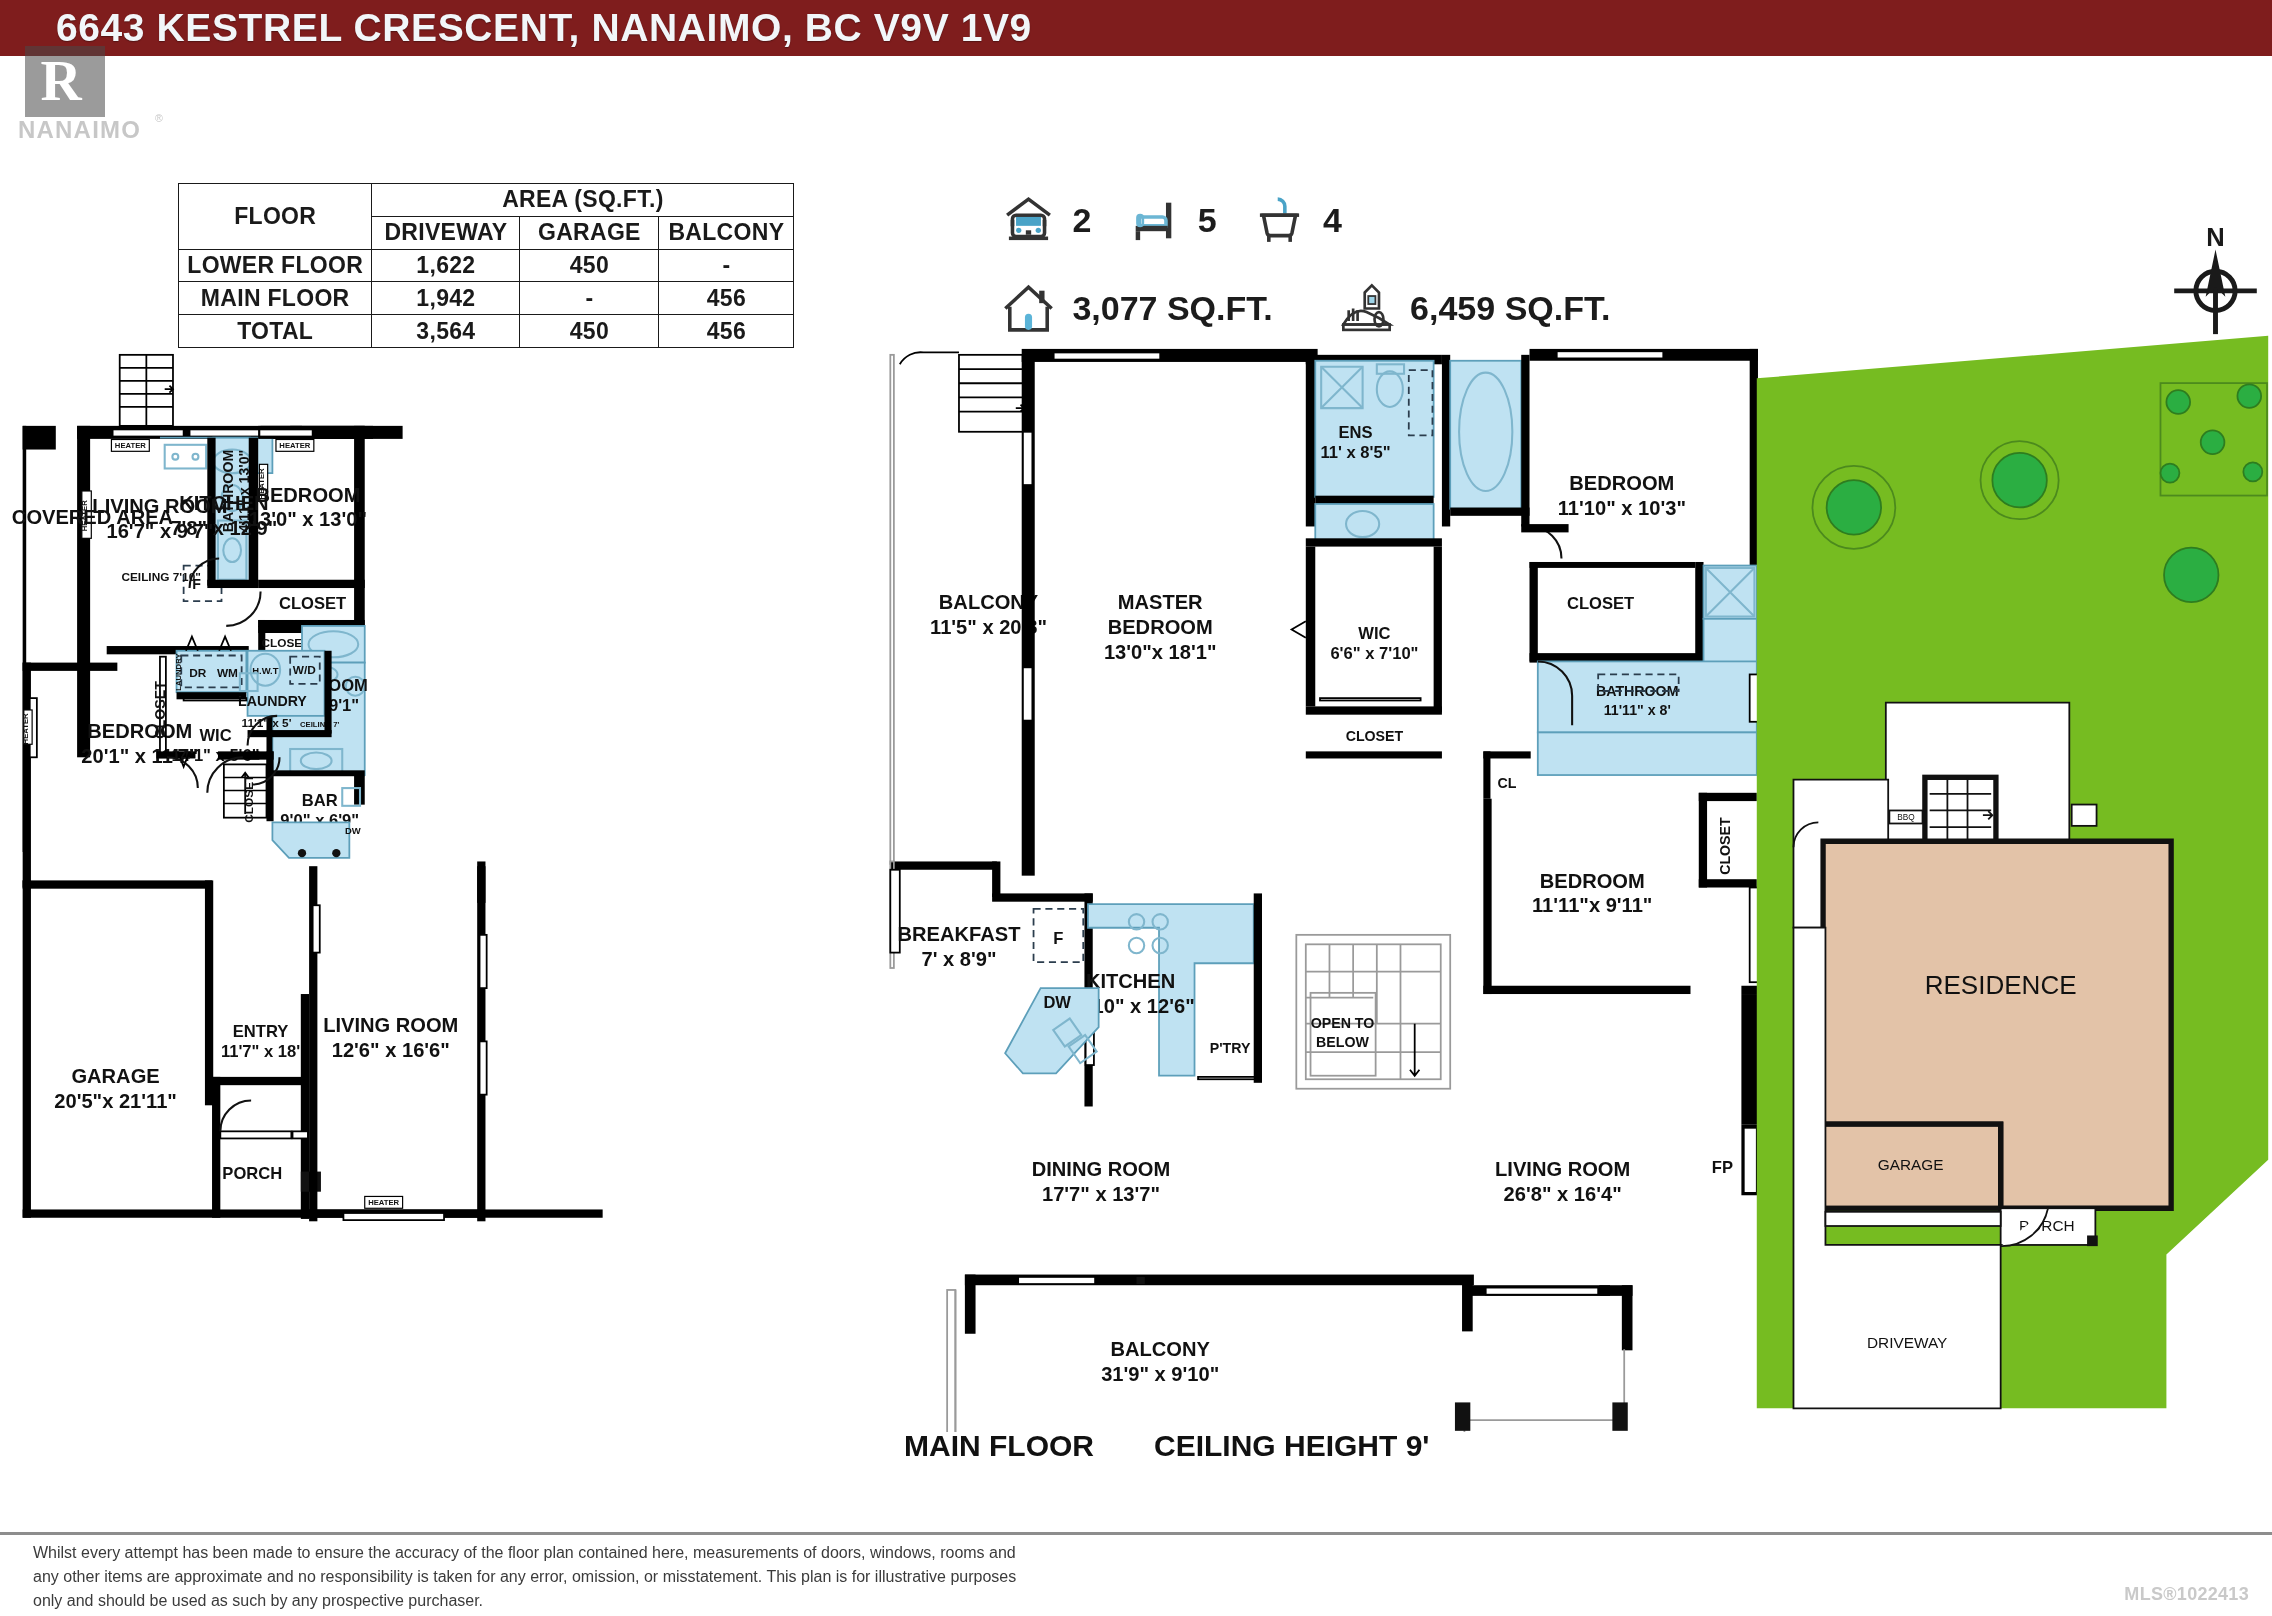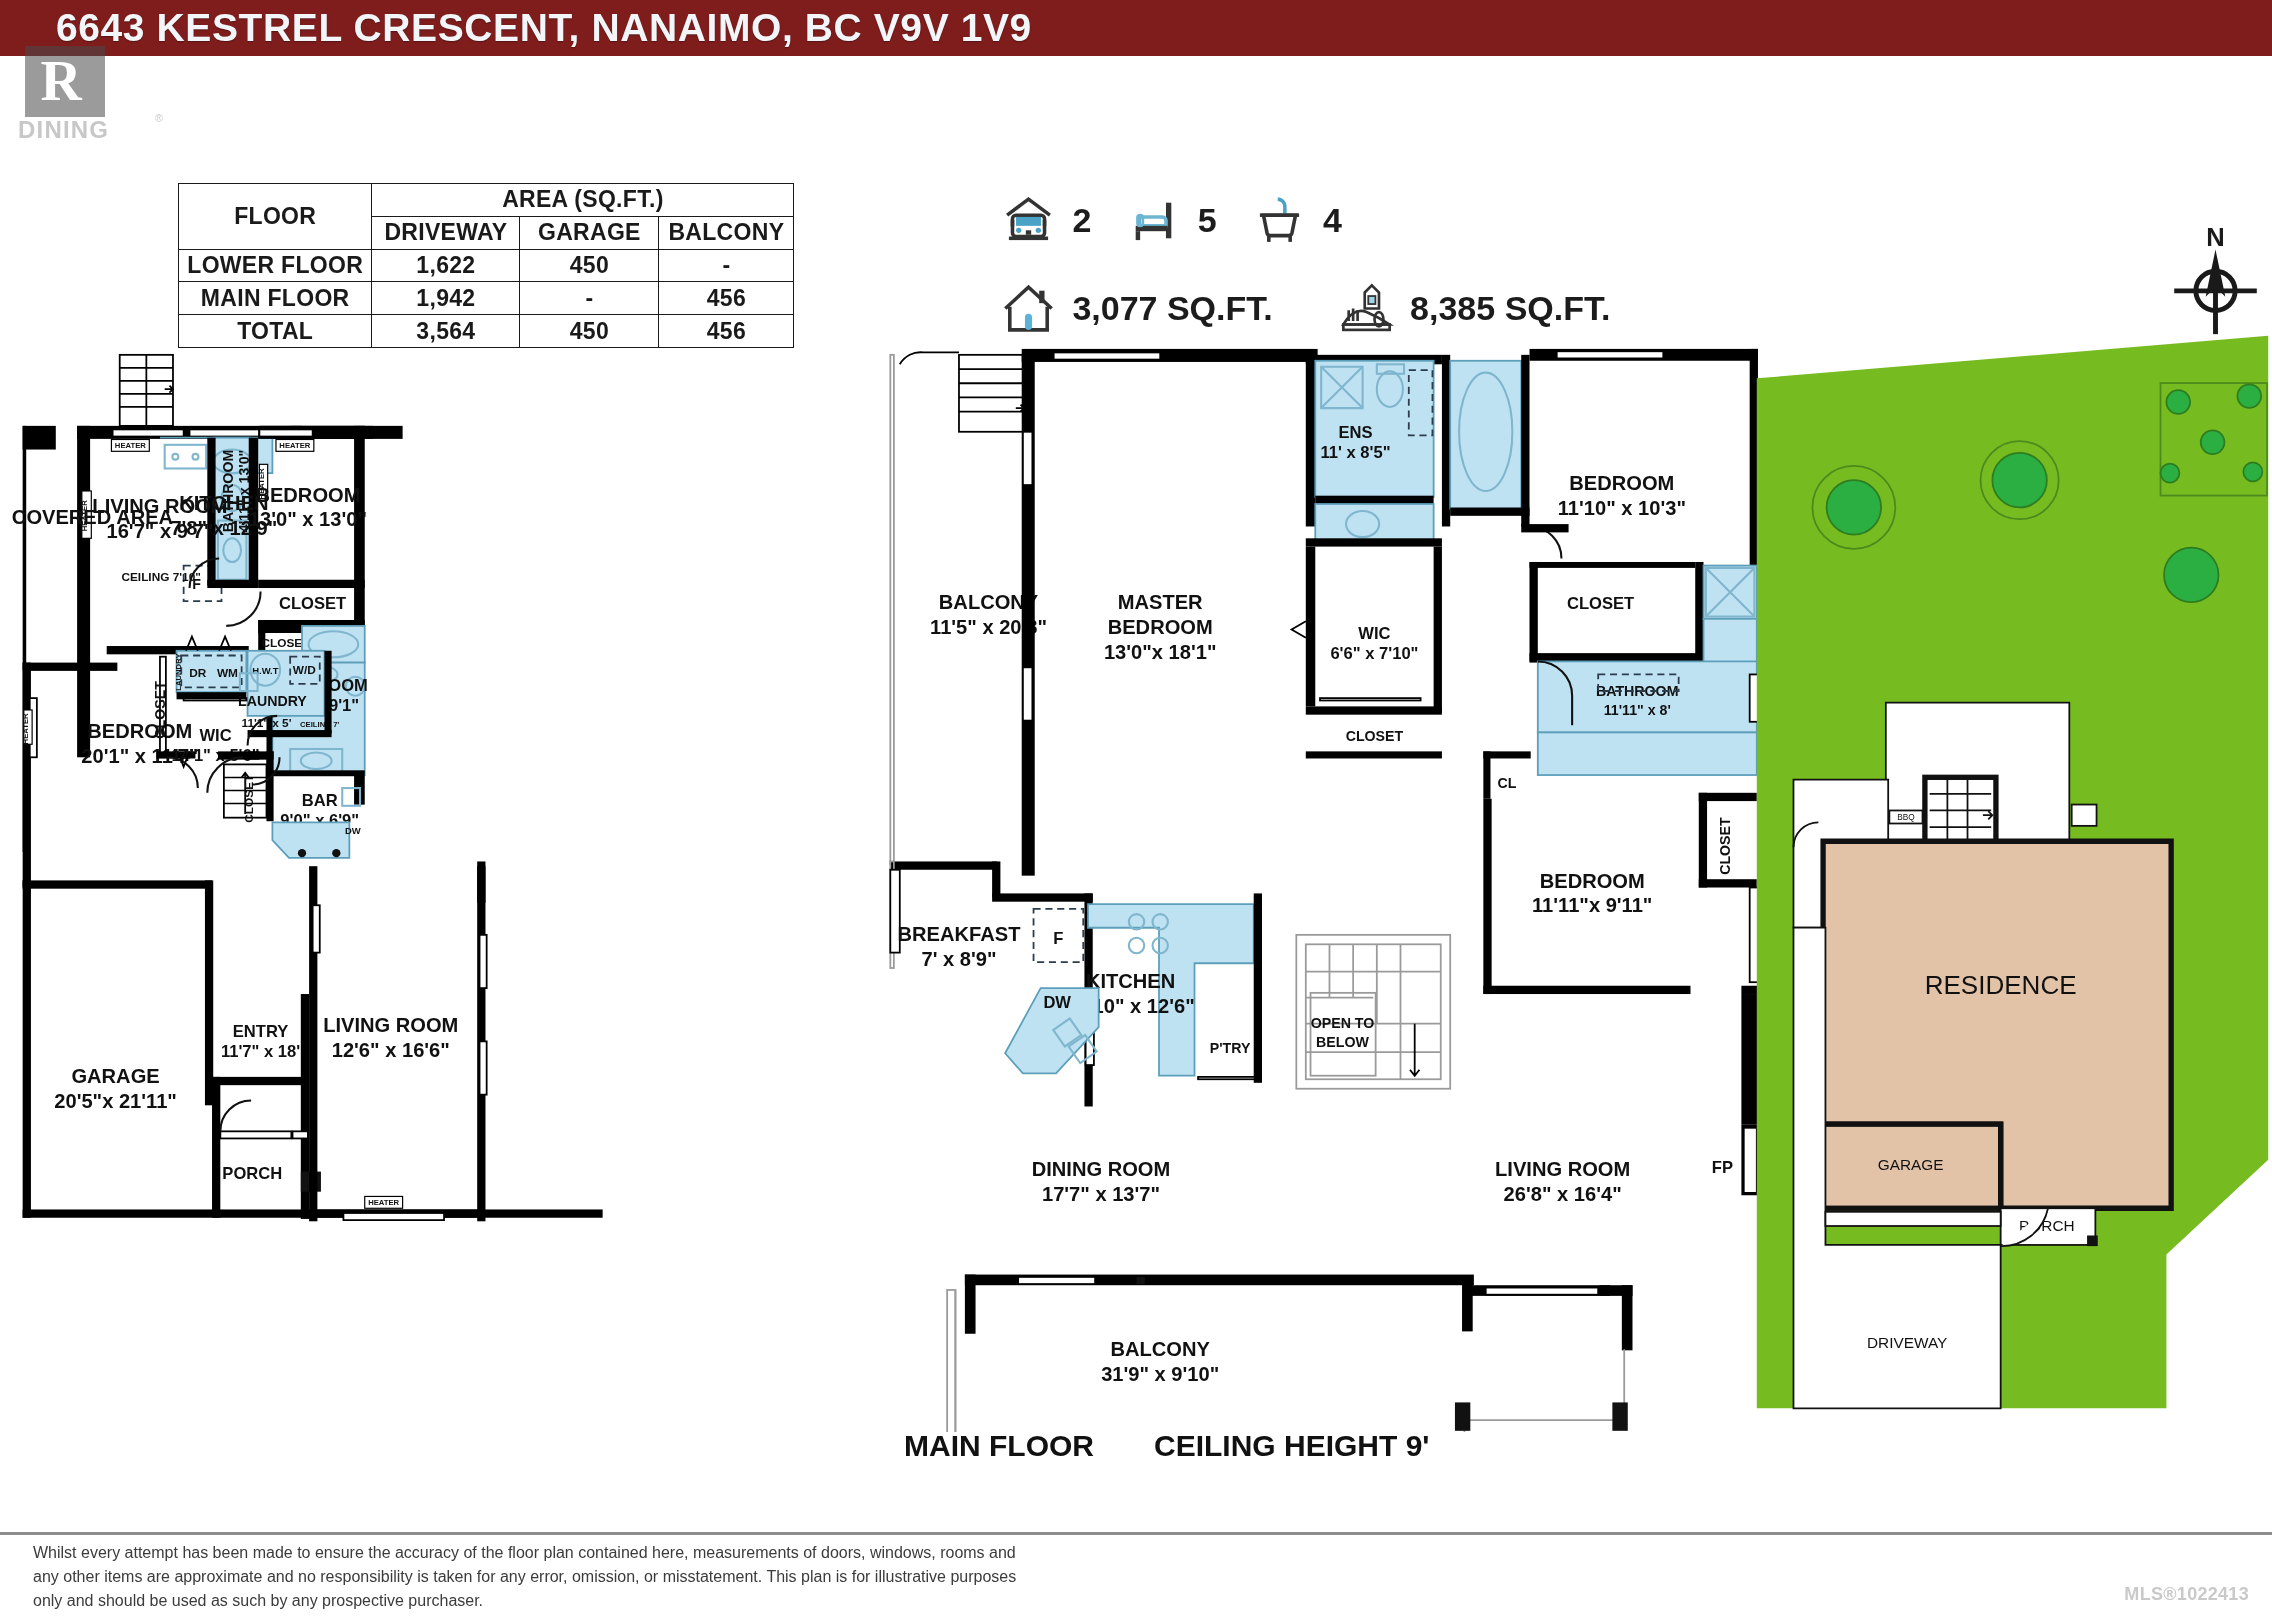--- a/index.html
+++ b/index.html
@@ -88,21 +88,21 @@
 <div id="page">
 
   <div id="titlebar">
     <div class="title">6643 KESTREL CRESCENT, NANAIMO, BC V9V 1V9</div>
   </div>
 
   <div id="realtor-wm">
     <div class="rbox">
       <div class="letter">R</div>
     </div>
-    <div class="rword">DINING</div>
+    <div class="rword">NANAIMO</div>
     <div class="rreg">®</div>
   </div>
 
   <table id="area-table">
     <tbody>
         <tr>
       <td class="floorcell" rowspan="2">FLOOR</td>
       <td colspan="3">AREA (SQ.FT.)</td>
     </tr>
     <tr>
@@ -195,21 +195,21 @@
         <span class="ico">
           <svg viewBox="0 0 64 64" width="57" height="57">
             <path d="M30 14 L38 6 L46 14 v18 H30 z" fill="none" stroke="#333" stroke-width="3"></path>
             <rect x="34" y="18" width="8" height="9" fill="#9ed4e8" stroke="#333" stroke-width="2"></rect>
             <path d="M6 50 q12 -20 26 -14 q14 6 26 14 z" fill="none" stroke="#333" stroke-width="3"></path>
             <rect x="6" y="50" width="52" height="6" fill="none" stroke="#333" stroke-width="3"></rect>
             <path d="M12 46 v-12 M17 46 v-14 M22 46 v-12" stroke="#333" stroke-width="3" fill="none"></path>
             <ellipse cx="46" cy="44" rx="5" ry="8" fill="none" stroke="#333" stroke-width="3"></ellipse>
           </svg>
         </span>
-        <span class="val">8,385 SQ.FT.</span>
+        <span class="val">6,459 SQ.FT.</span>
       </div>
     </div>
   </div>
 
   <div id="compass">
     <svg viewBox="0 0 100 120" width="101" height="118">
       <text x="50" y="22" font-size="26" font-weight="bold" font-family="Liberation Sans, sans-serif" text-anchor="middle" fill="#1a1a1a">N</text>
       <line x1="8" y1="68" x2="92" y2="68" stroke="#1a1a1a" stroke-width="5"></line>
       <line x1="50" y1="44" x2="50" y2="112" stroke="#1a1a1a" stroke-width="5"></line>
       <circle cx="50" cy="68" r="20" fill="none" stroke="#1a1a1a" stroke-width="5"></circle>

